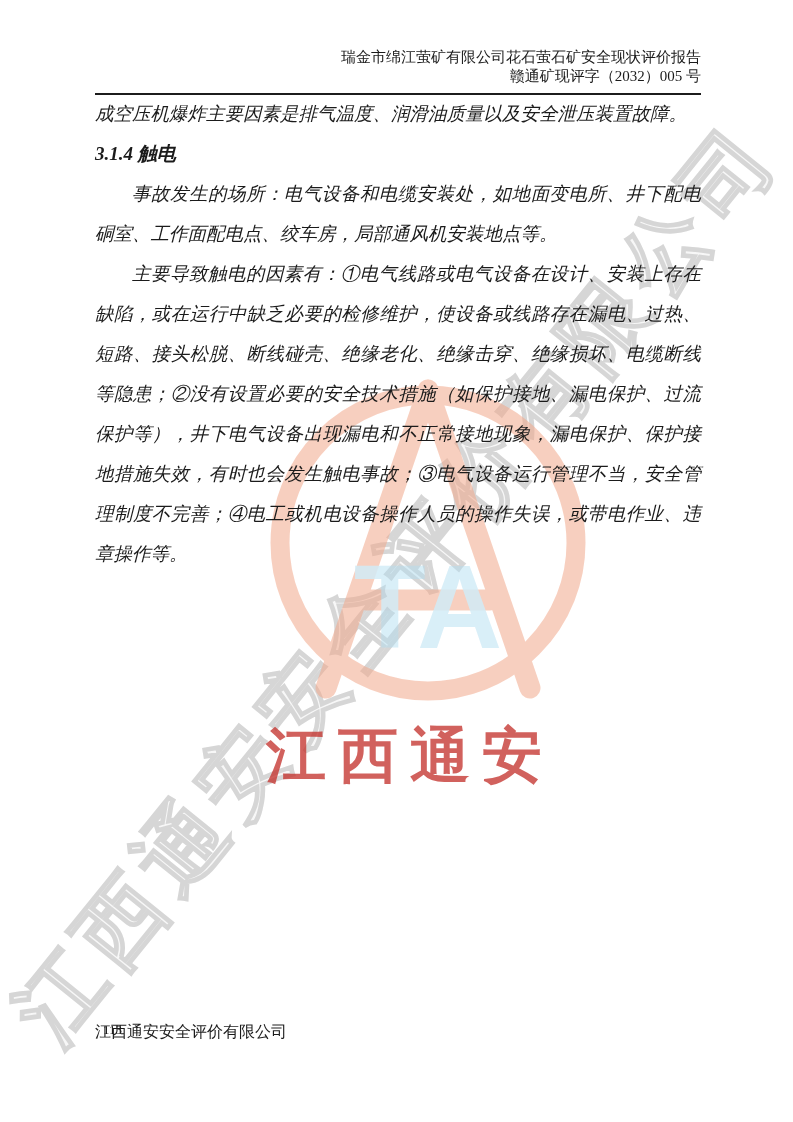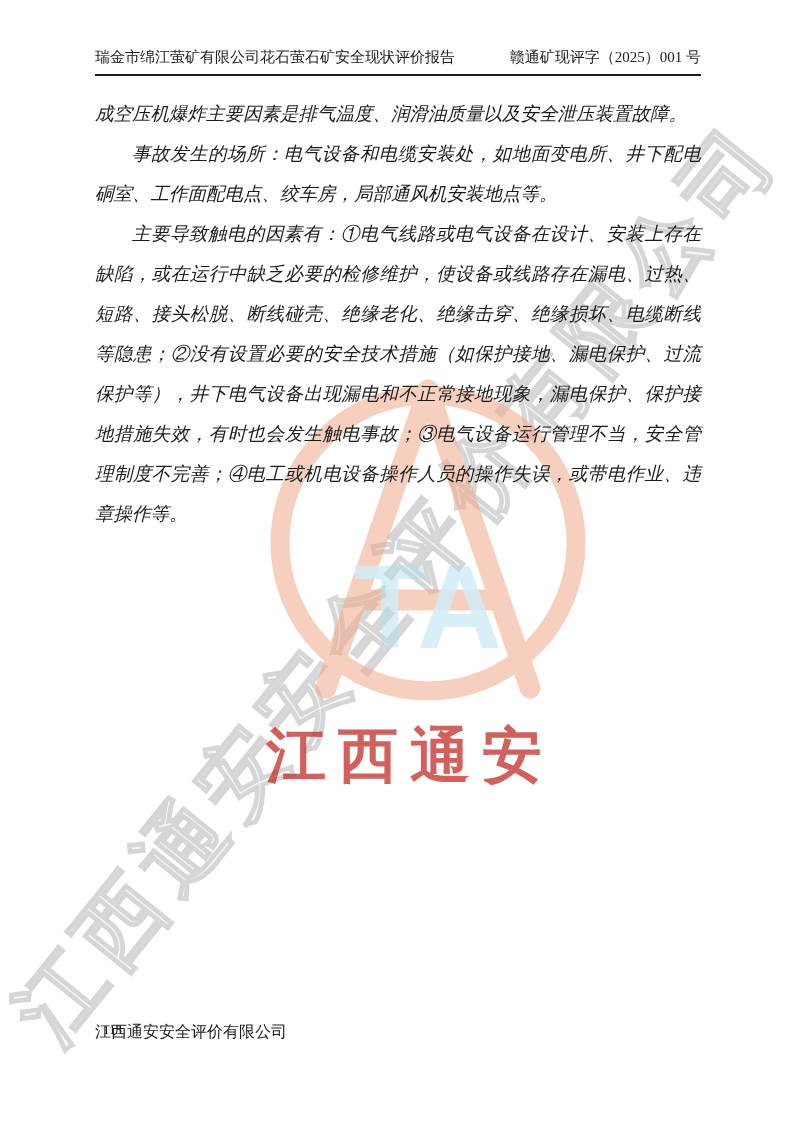--- a/index.html
+++ b/index.html
@@ -38,20 +38,21 @@
   
   .page-inner{position:relative;z-index:1;}
   .header{
     position:absolute;left:95px;top:48px;width:606px;
   }
   .header-row{
     display:flex;justify-content:space-between;align-items:flex-end;
     font-size:15px;
     padding-bottom:7px;
     border-bottom:2px solid #1c1c1c;
+    flex-direction:column;
   }
   .content{
     position:absolute;left:95px;top:94px;width:606px;font-style:italic;
   }
   .content p.body-p{
     margin:0;
     font-size:18.5px;
     line-height:40px;
     text-align:justify;
     text-justify:inter-ideograph;
@@ -87,27 +88,28 @@
     </svg>
 
     <div class="wm-red" style="color:#c53530;">江西通安</div>
   </div>
 
   <div class="page-inner">
 
     <div class="header">
       <div class="header-row">
         <span>瑞金市绵江萤矿有限公司花石萤石矿安全现状评价报告</span>
-        <span>赣通矿现评字（2025）001 号</span>
+        <span>赣通矿现评字（2032）005 号</span>
       </div>
     </div>
 
     <div class="content">
 
     <p class="body-p">成空压机爆炸主要因素是排气温度、润滑油质量以及安全泄压装置故障。</p>
+        <div class="heading">3.1.4 触电</div>
         <p class="body-p indent">事故发生的场所：电气设备和电缆安装处，如地面变电所、井下配电硐室、工作面配电点、绞车房，局部通风机安装地点等。</p>
         <p class="body-p indent">主要导致触电的因素有：①电气线路或电气设备在设计、安装上存在缺陷，或在运行中缺乏必要的检修维护，使设备或线路存在漏电、过热、短路、接头松脱、断线碰壳、绝缘老化、绝缘击穿、绝缘损坏、电缆断线等隐患；②没有设置必要的安全技术措施（如保护接地、漏电保护、过流保护等），井下电气设备出现漏电和不正常接地现象，漏电保护、保护接地措施失效，有时也会发生触电事故；③电气设备运行管理不当，安全管理制度不完善；④电工或机电设备操作人员的操作失误，或带电作业、违章操作等。</p>
       </div>
 
     <div class="footer">
       <span class="footer-company">江西通安安全评价有限公司</span>
       <span class="page-num">113</span>
     </div>
 
   </div>

